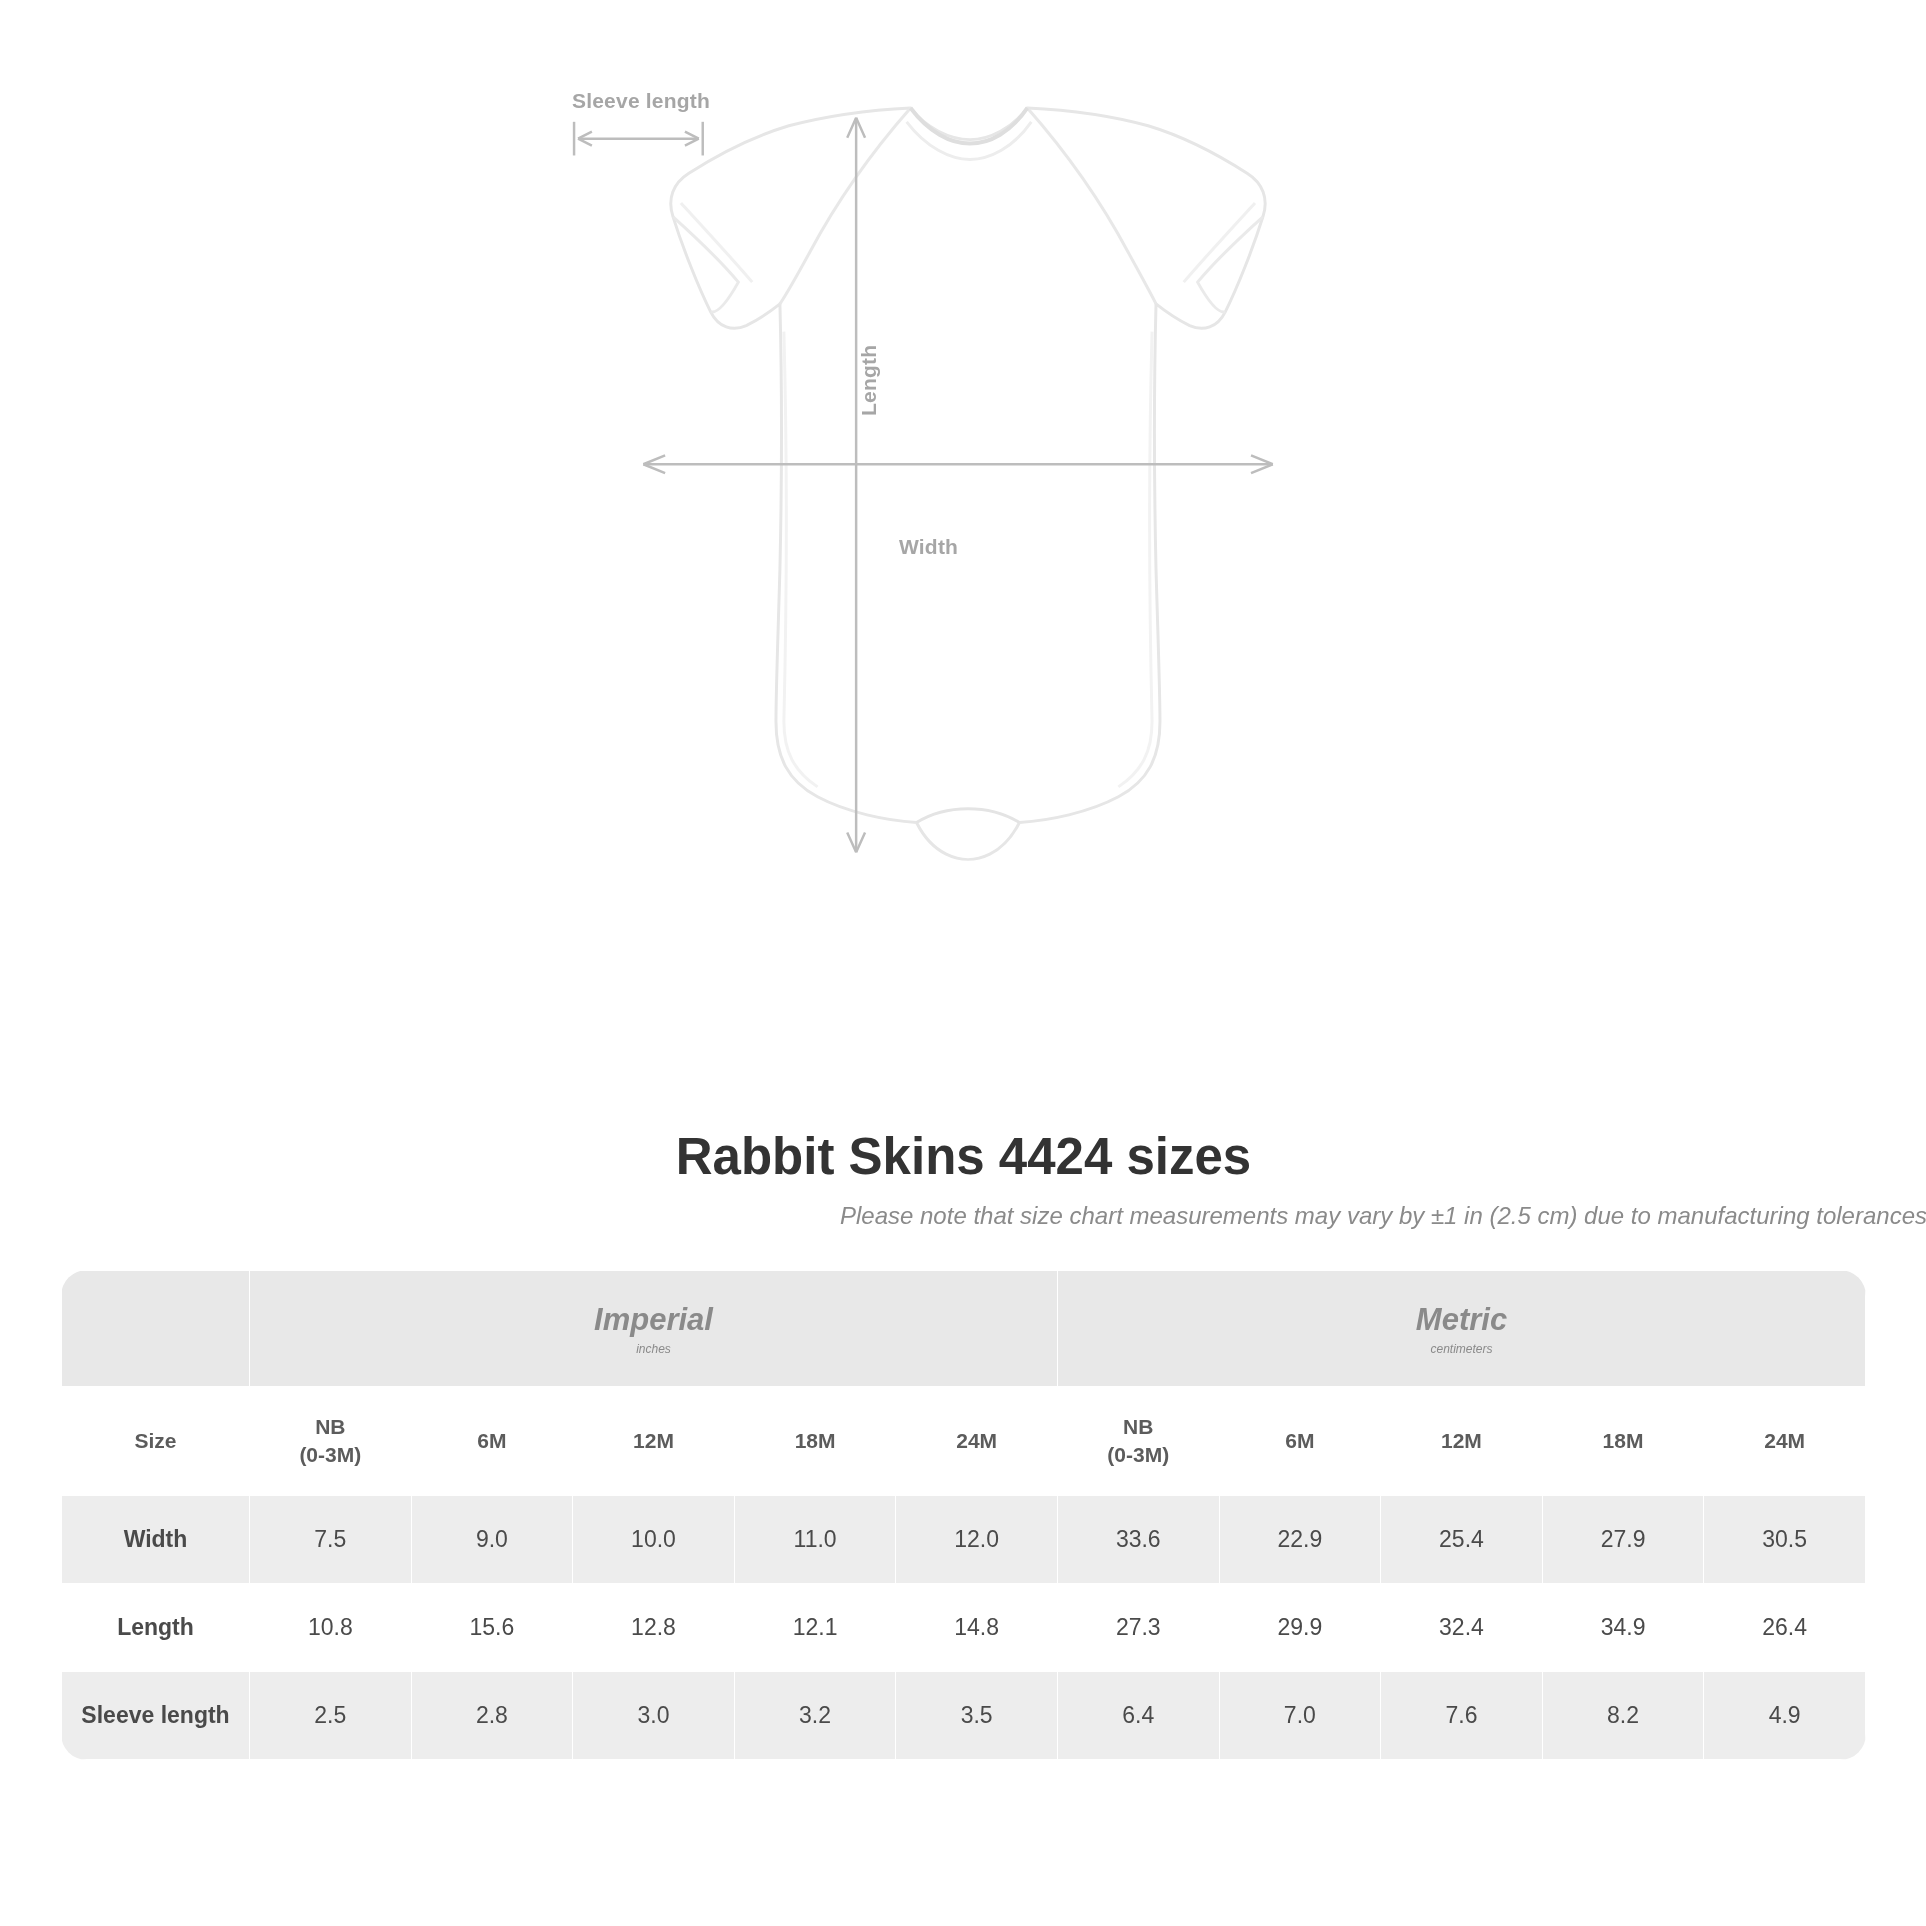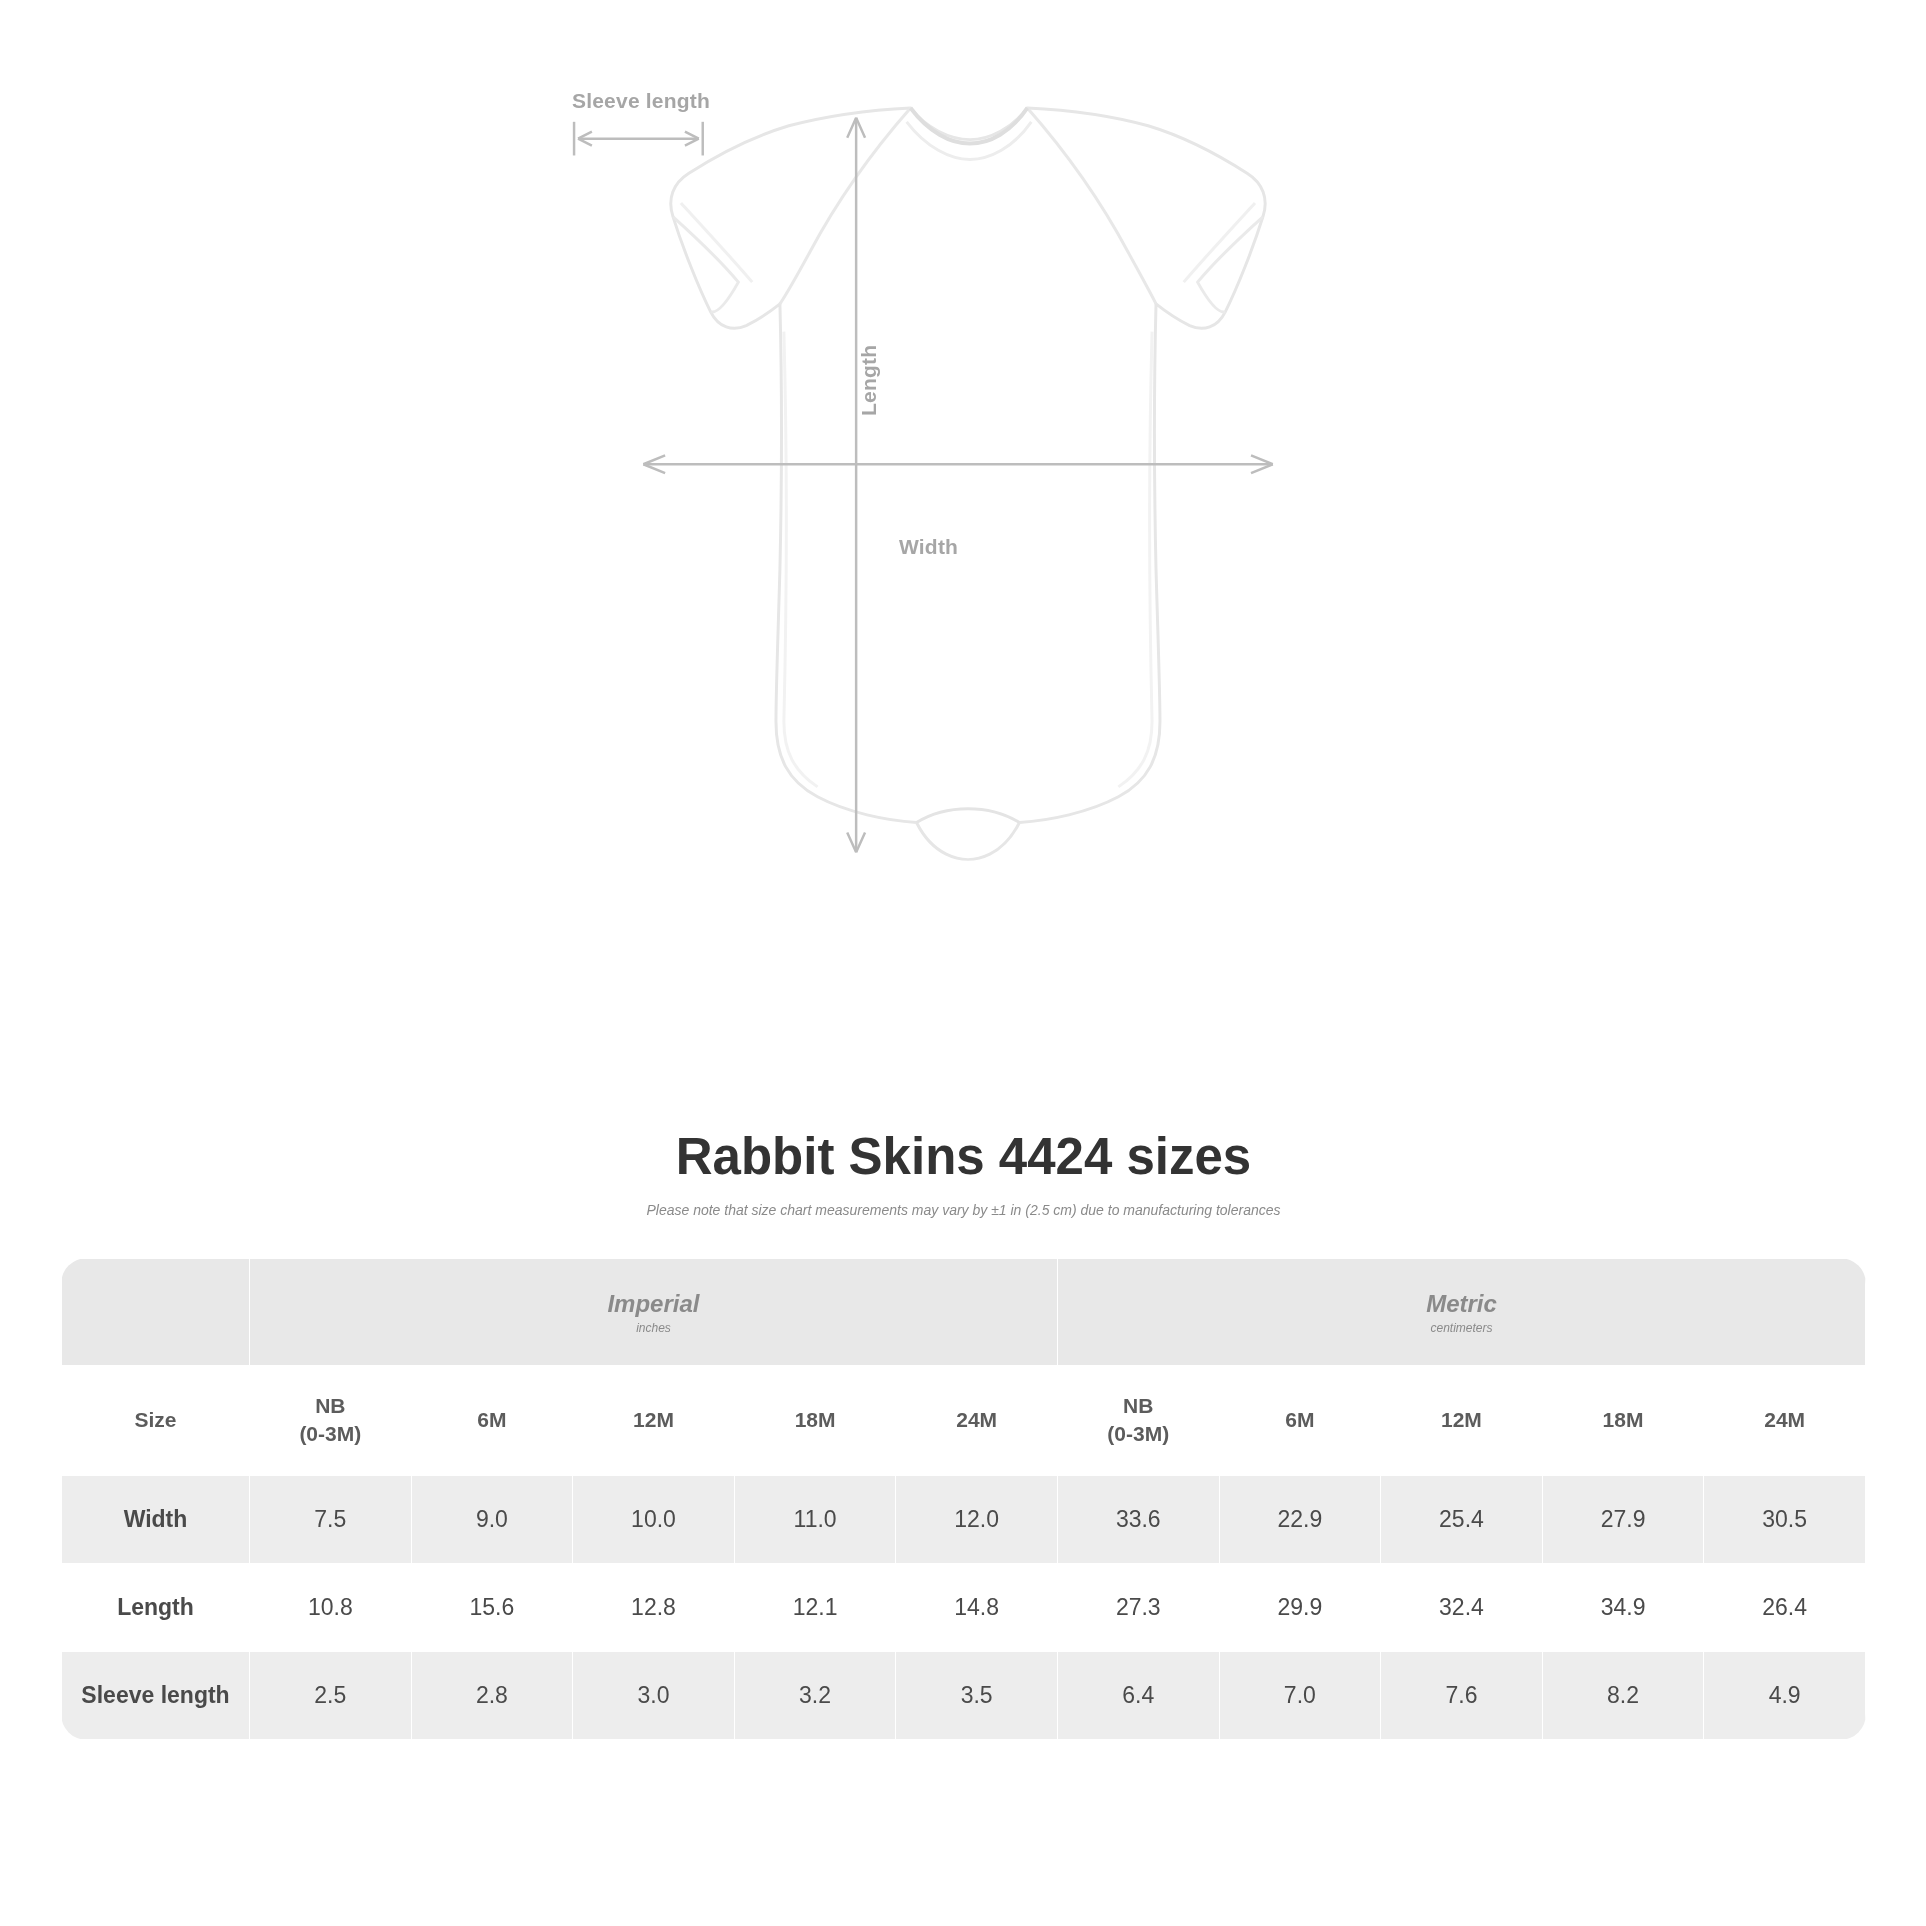--- a/index.html
+++ b/index.html
@@ -64,24 +64,25 @@
     text-align: center;
     margin-top: 18px;
   }
   .chart-title {
     font-size: 51px;
     font-weight: bold;
     color: #333333;
     margin: 0 0 16px 0;
   }
   .chart-note {
-    font-size: 14px;
+    font-size: 24px;
     font-style: italic;
     color: #8a8a8a;
     margin: 0;
+    text-align: right;
   }
 
   
   .table-wrap {
     margin: 40px 61px 0 61px;
     border-radius: 26px;
     overflow: hidden;
     background: #ffffff;
   }
   table.size-table {
@@ -92,21 +93,21 @@
   table.size-table td, table.size-table th {
     border: 1px solid #ffffff;
     text-align: center;
     vertical-align: middle;
   }
   .unit-head td {
     background: #e8e8e8;
     padding: 30px 0 28px 0;
   }
   .unit-name {
-    font-size: 24px;
+    font-size: 31px;
     font-weight: bold;
     font-style: italic;
     color: #8a8a8a;
     line-height: 1.25;
   }
   .unit-sub {
     font-size: 12px;
     font-style: italic;
     color: #8a8a8a;
     line-height: 1.5;

